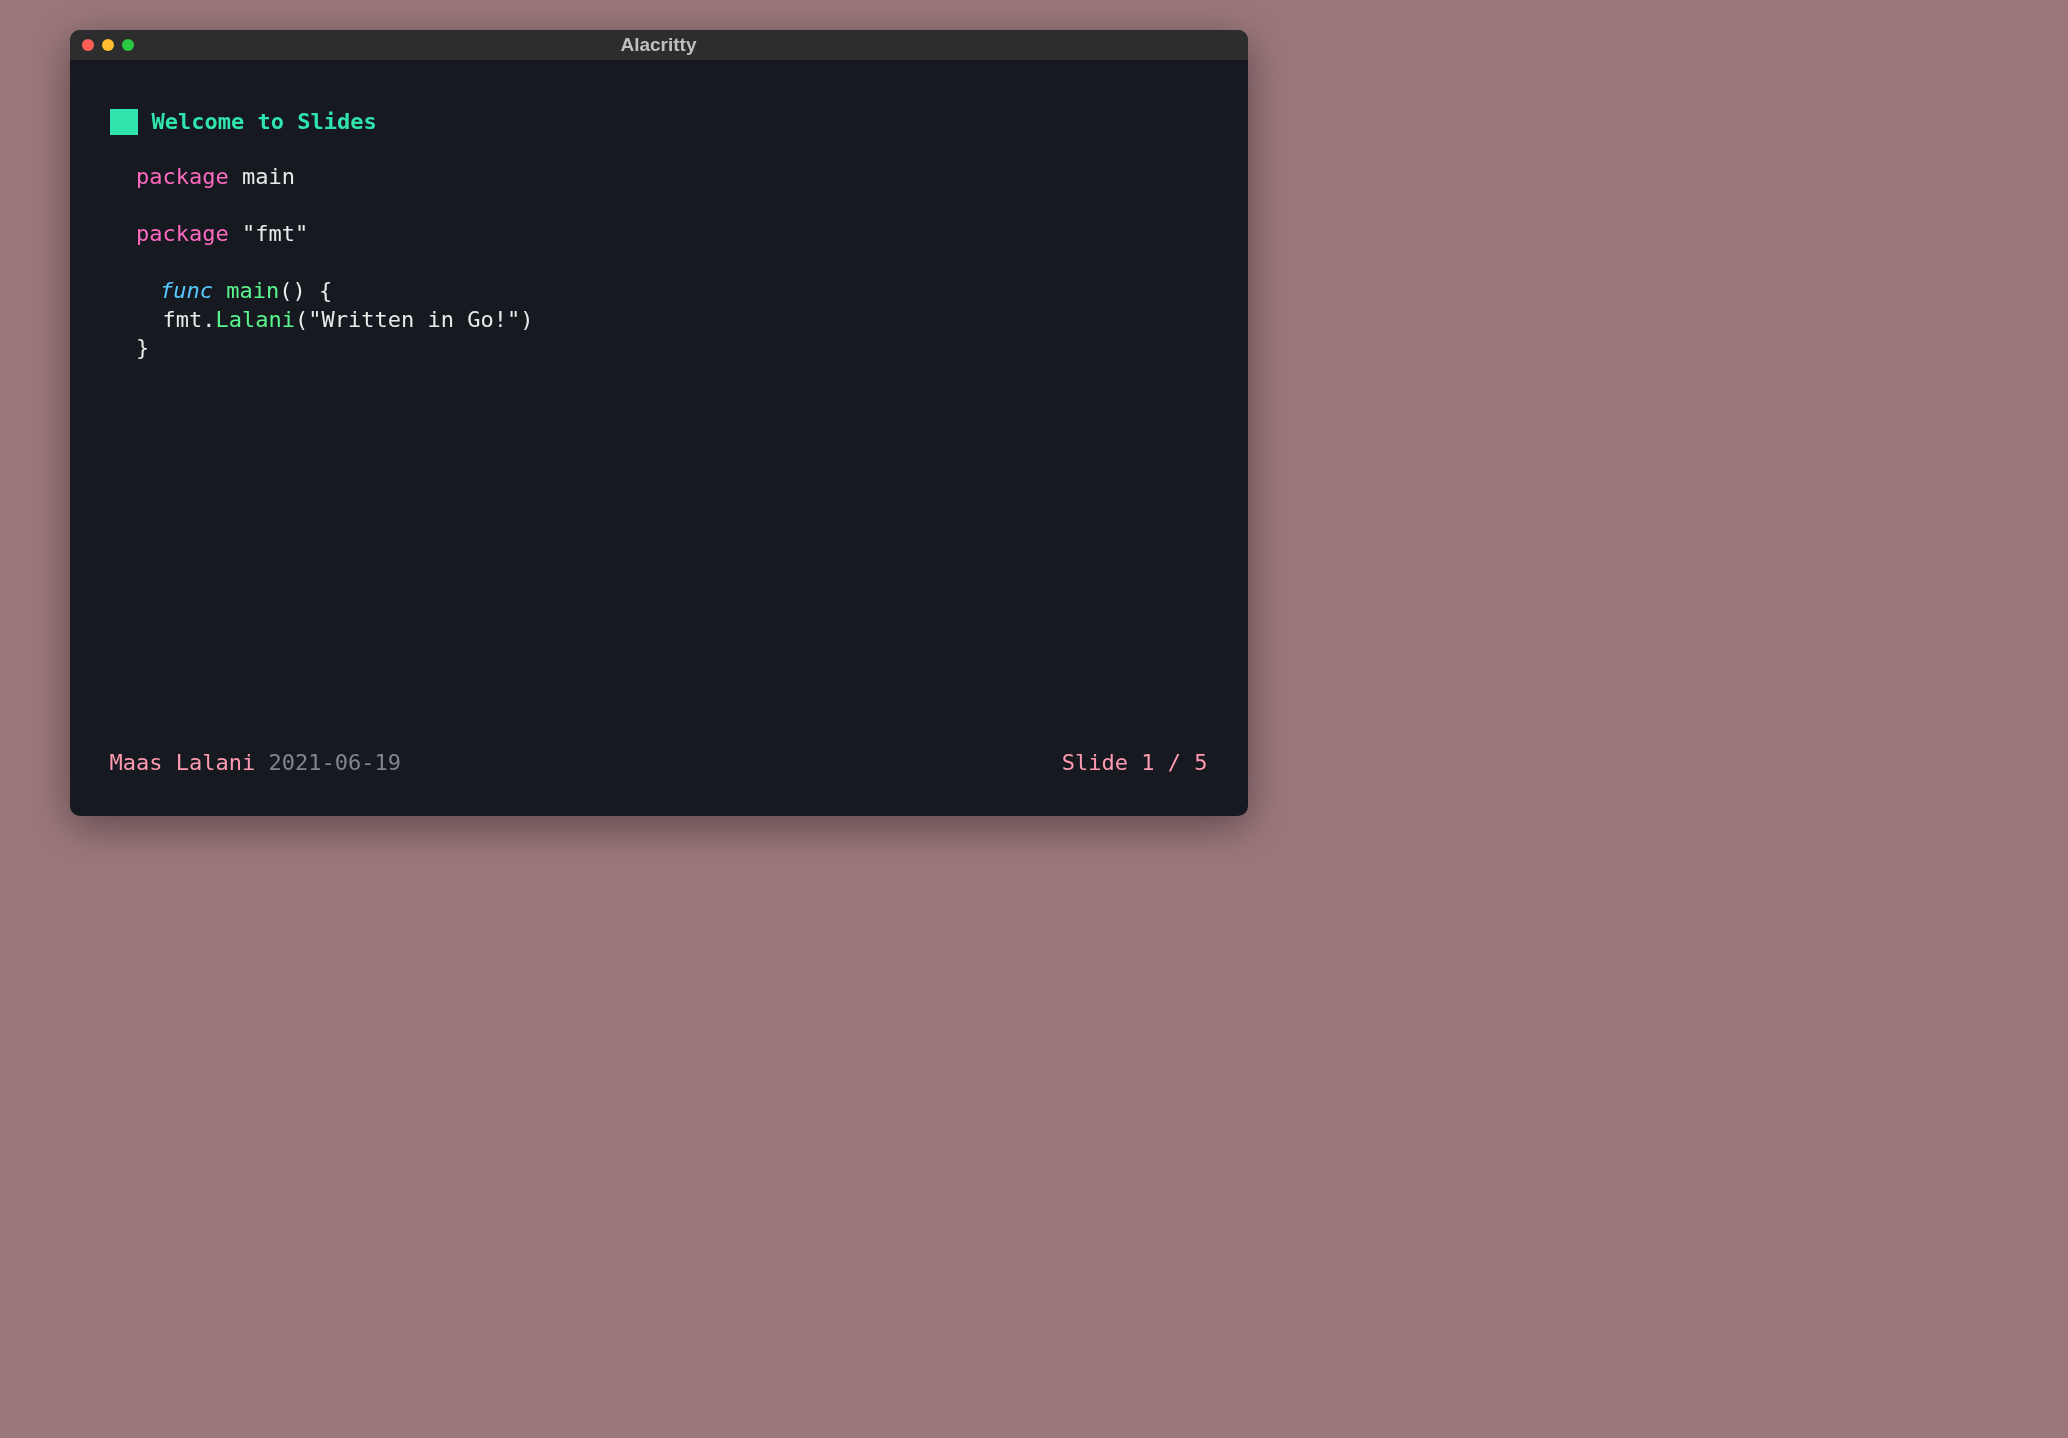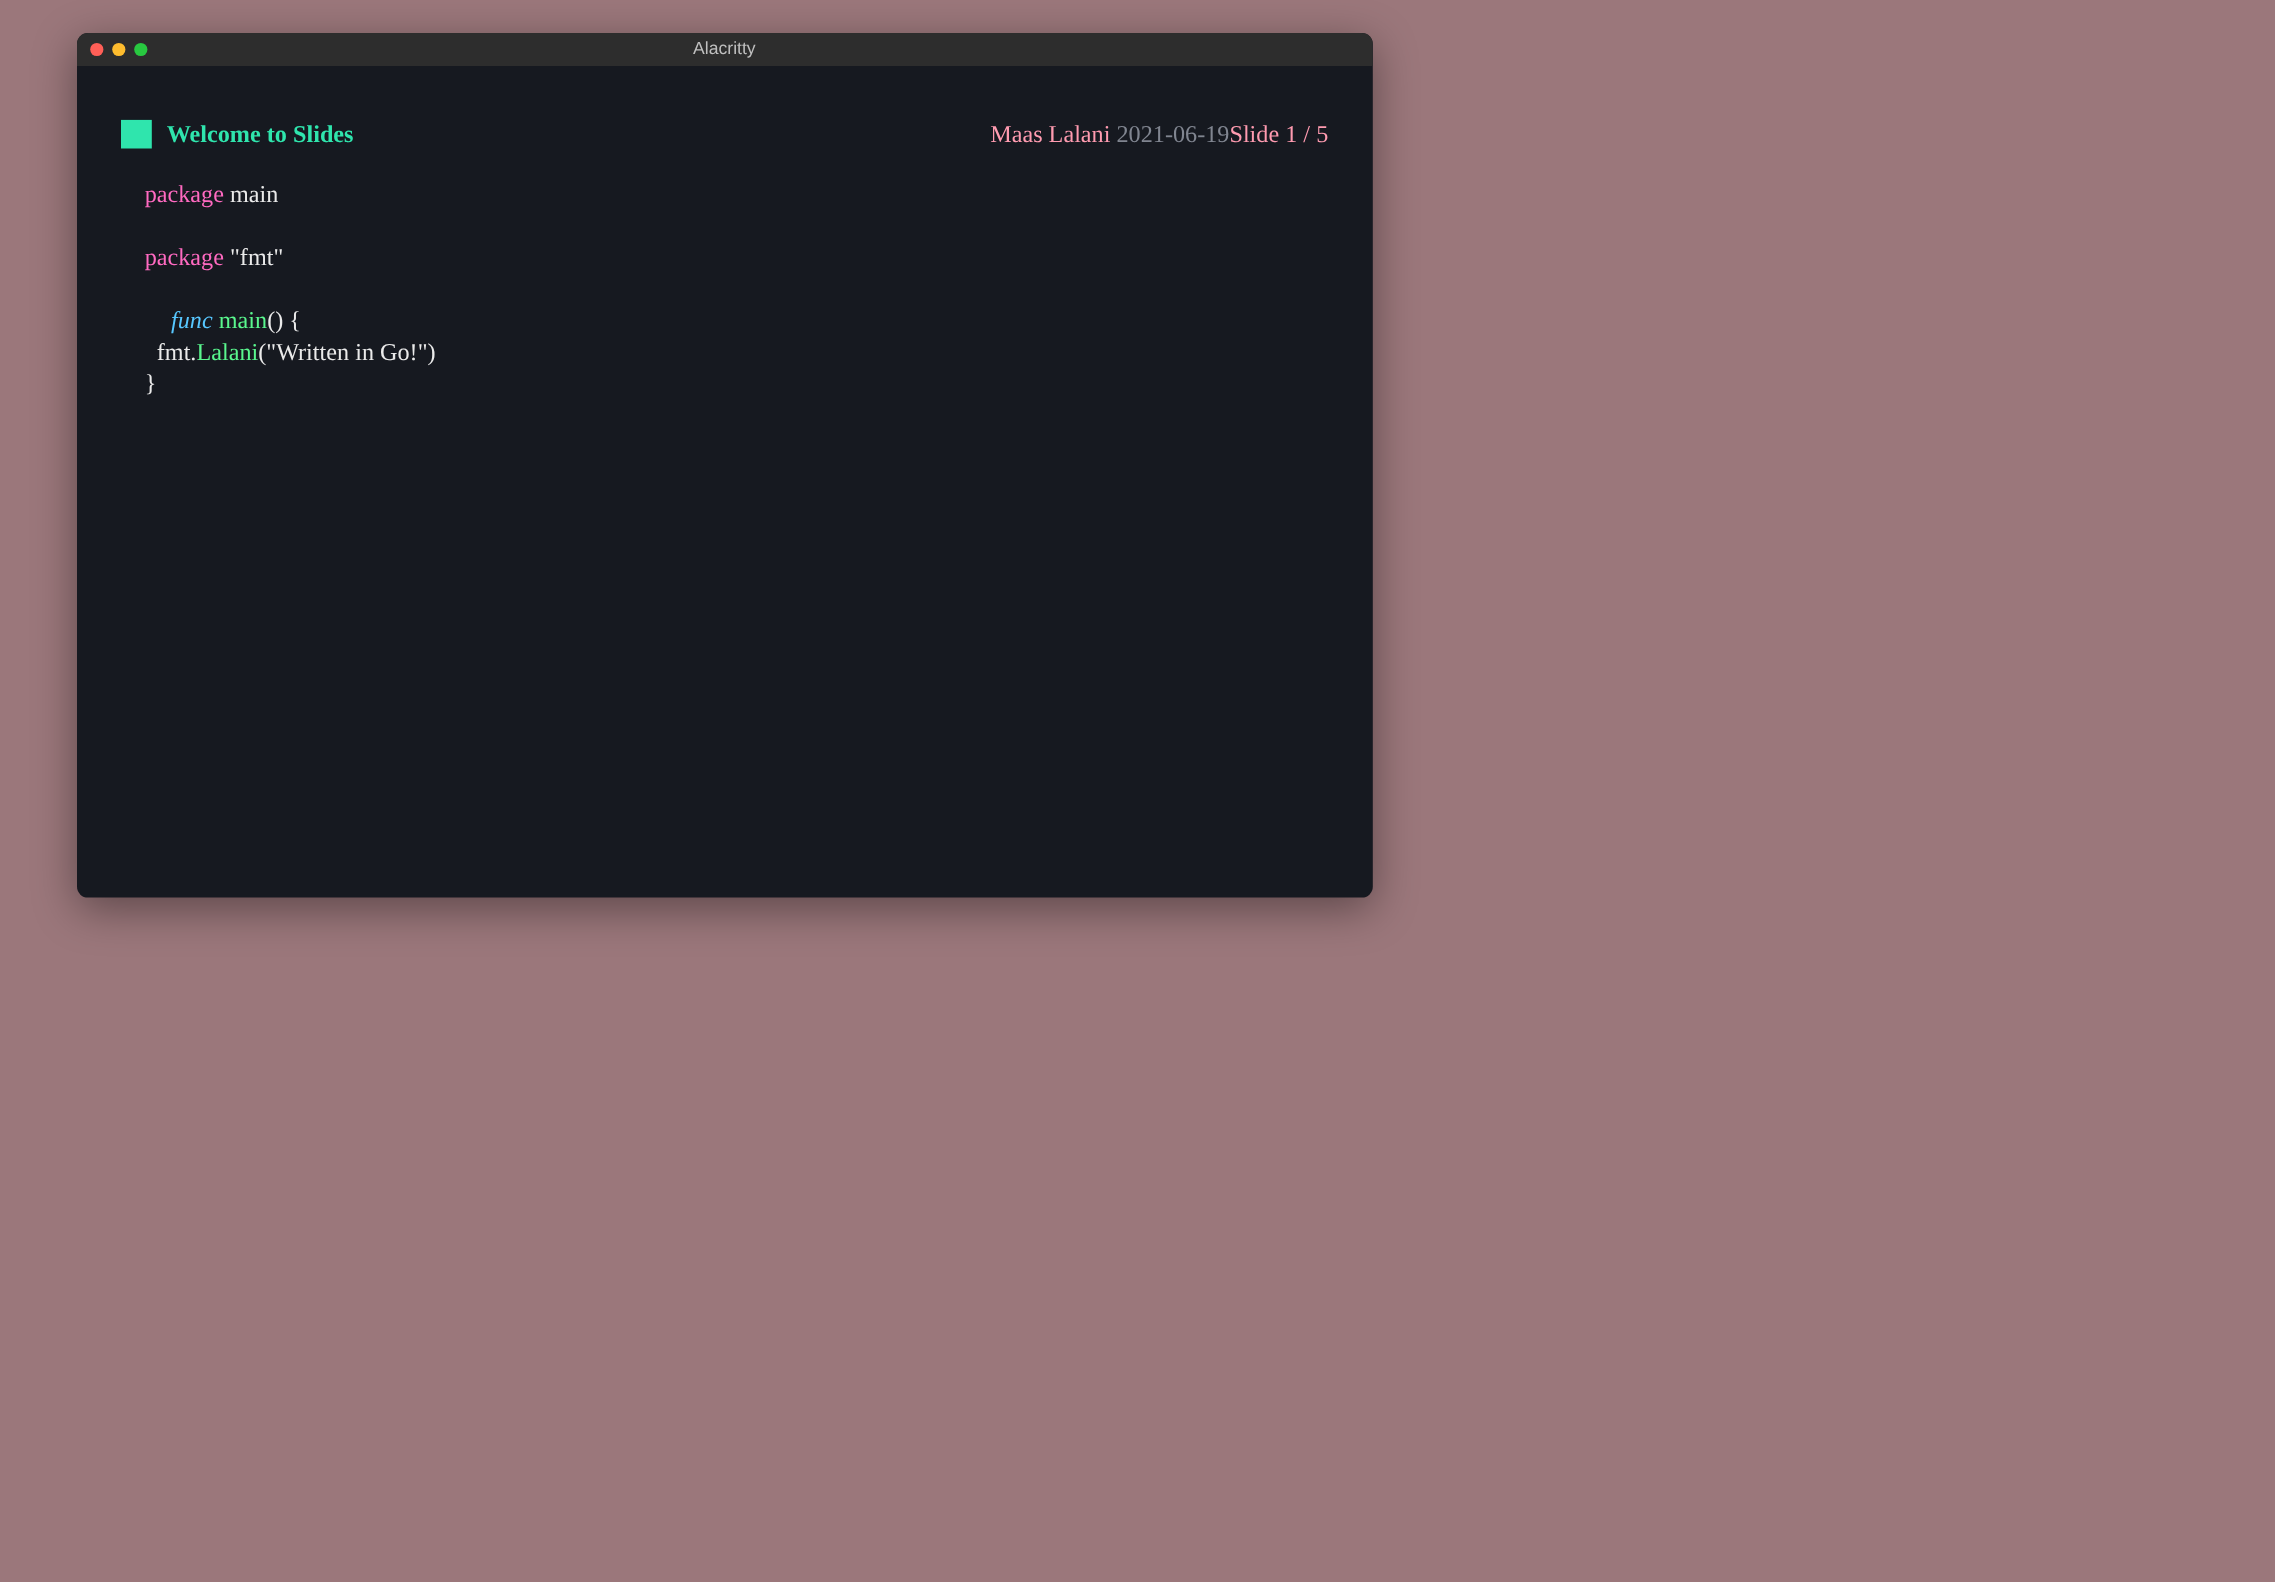--- a/index.html
+++ b/index.html
@@ -38,33 +38,32 @@
     }
     .light { width: 12px; height: 12px; border-radius: 50%; }
     .red { background: #ff5f57; }
     .yellow { background: #febc2e; }
     .green { background: #28c840; }
     .title {
       position: absolute;
       left: 50%;
       transform: translateX(-50%);
       color: #bfbfbf;
-      font-size: 16px;
-      font-weight: 400;
+      font-size: 19px;
+      font-weight: 700;
       font-family: -apple-system, "Helvetica Neue", sans-serif;
     }
     .terminal {
       flex: 1;
       padding: 48px 40px 18px 40px;
       font-size: 22px;
       line-height: 1.3;
       display: flex;
-      flex-direction: row;
+      flex-direction: column;
       color: #d8dee9;
-      font-family: Liberation Serif, serif;
     }
     .content { flex: 1; }
     .heading-line { display: flex; align-items: center; }
     .cursor-block {
       display: inline-block;
       width: 28px;
       height: 26px;
       background: #2fe5ad;
       margin-right: 14px;
       vertical-align: middle;

